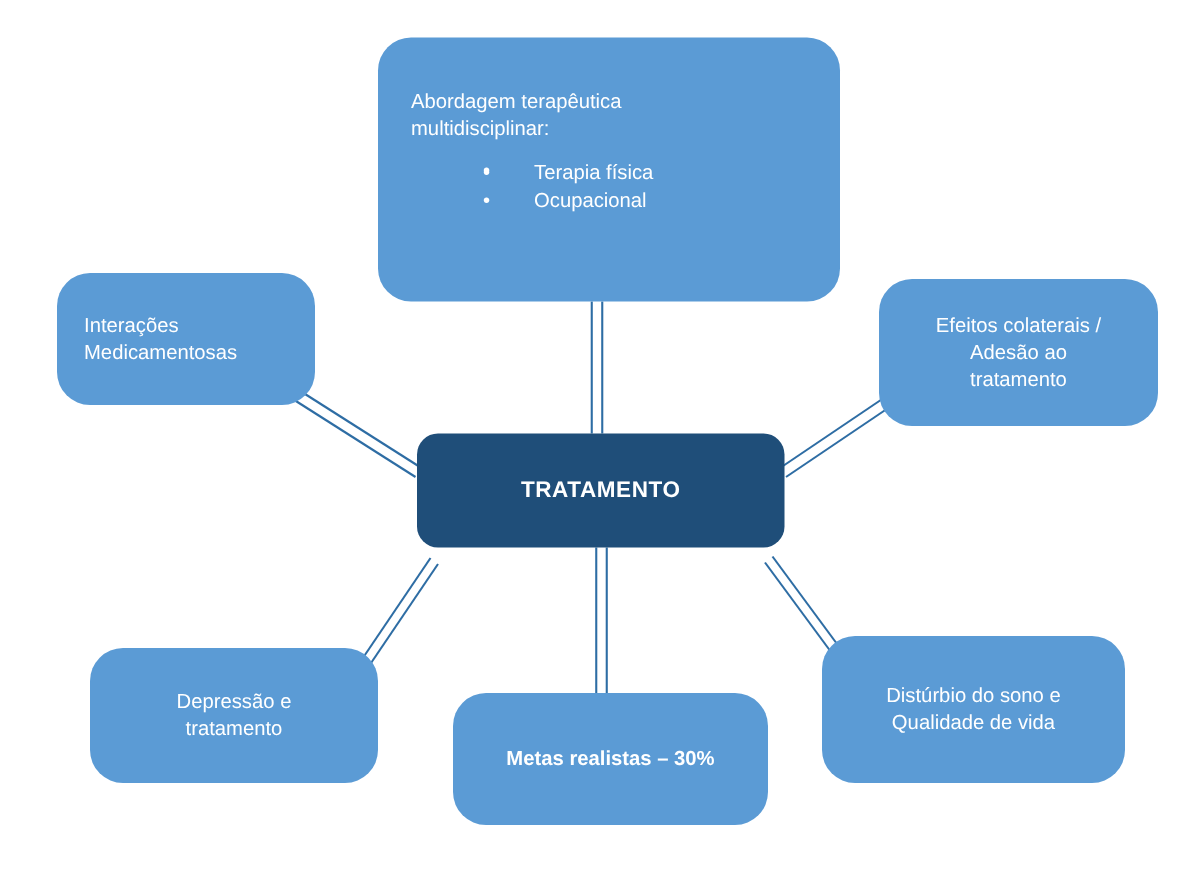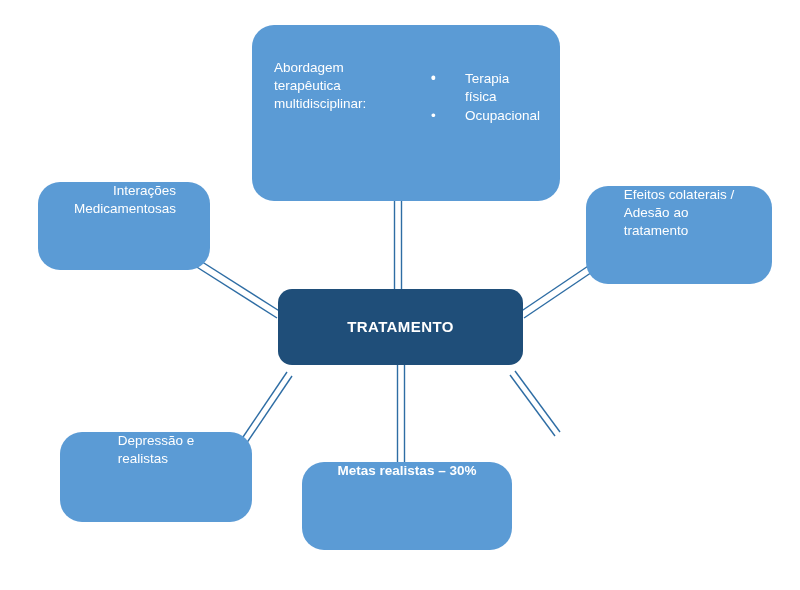--- a/index.html
+++ b/index.html
@@ -25,42 +25,42 @@
     width: 800px;
     height: 590px;
   }
   .node {
     position: absolute;
     box-sizing: border-box;
     border-radius: 22px;
     background: #5B9BD5;
     color: #ffffff;
     display: flex;
-    flex-direction: row;
+    flex-direction: column;
     justify-content: center;
     z-index: 5;
   }
   .node.center {
     background: #1F4E79;
     border-radius: 14px;
     align-items: center;
   }
   .node-title {
     font-size: 13.5px;
     line-height: 1.35;
     white-space: pre-line;
   }
   .node.center .node-title {
     font-size: 15px;
     font-weight: bold;
     letter-spacing: 0.4px;
     text-align: center;
   }
-  .align-left  { text-align: right; }
-  .align-center{ }
+  .align-left  { text-align: left; }
+  .align-center{ text-align: center; }
 
   
   #node-approach {
     left: 252px; top: 25px; width: 308px; height: 176px;
     justify-content: flex-start;
     padding: 34px 20px 14px 22px;
   }
   #node-approach .node-title { text-align: left; }
   .bullet-list {
     list-style: none;
@@ -175,21 +175,25 @@
 Adesão ao
 tratamento</div>
   </div>
 
   <div class="node center" id="node-center">
     <div class="node-title">TRATAMENTO</div>
   </div>
 
   <div class="node" id="node-depression">
     <div class="node-title align-center">Depressão e
-realistas</div>
+tratamento</div>
   </div>
 
   <div class="node" id="node-goals">
     <div class="node-title align-center">Metas realistas – 30%</div>
   </div>
 
+  <div class="node" id="node-sleep">
+    <div class="node-title align-center">Distúrbio do sono e
+Qualidade de vida</div>
+  </div>
 
 </div>
 
 </body></html>

